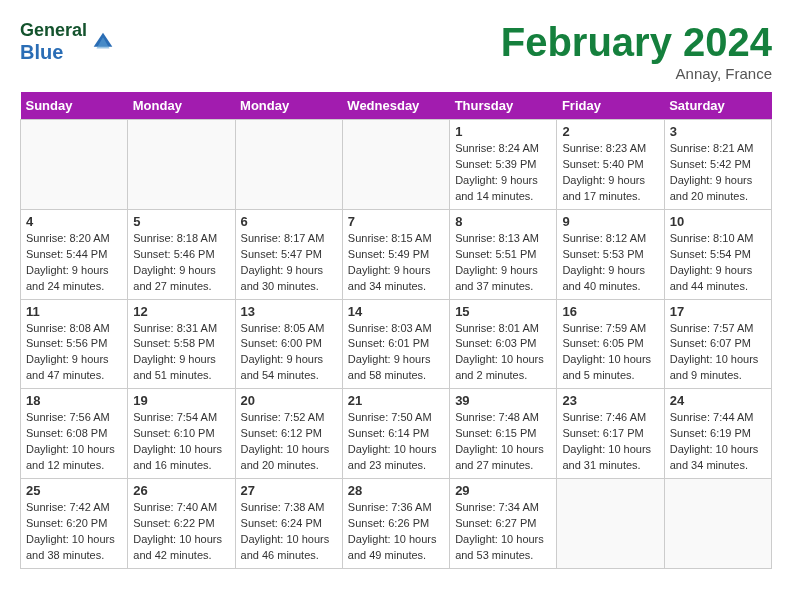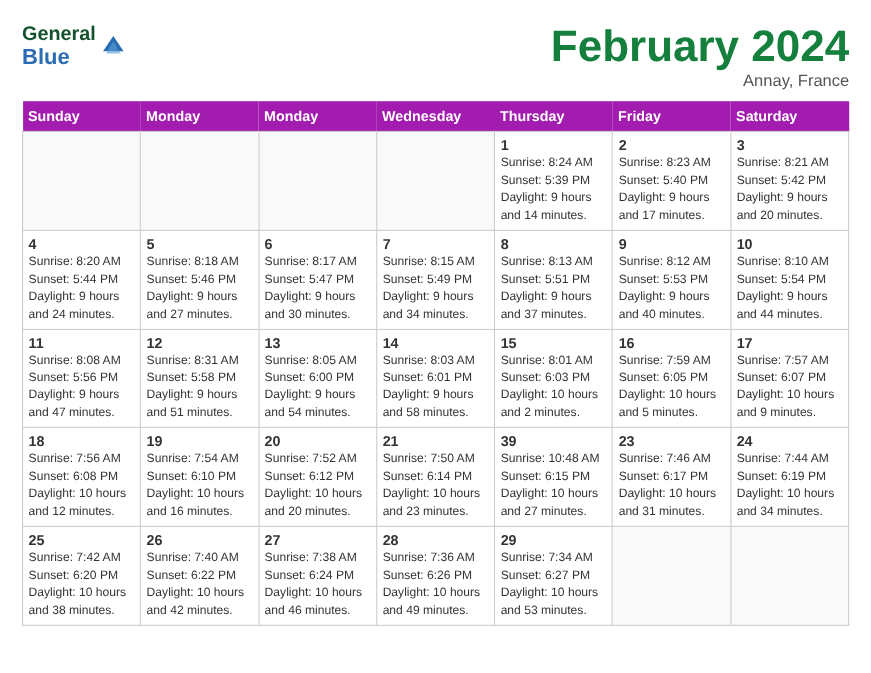--- a/index.html
+++ b/index.html
@@ -268,21 +268,21 @@
         </td>
         <td>
           <span class="day-num">21</span>
           <div class="cell-info" style="white-space: pre-line;">Sunrise: 7:50 AM
 Sunset: 6:14 PM
 Daylight: 10 hours
 and 23 minutes.</div>
         </td>
         <td>
           <span class="day-num">39</span>
-          <div class="cell-info" style="white-space: pre-line;">Sunrise: 10:48 AM
+          <div class="cell-info" style="white-space: pre-line;">Sunrise: 7:48 AM
 Sunset: 6:15 PM
 Daylight: 10 hours
 and 27 minutes.</div>
         </td>
         <td>
           <span class="day-num">23</span>
           <div class="cell-info" style="white-space: pre-line;">Sunrise: 7:46 AM
 Sunset: 6:17 PM
 Daylight: 10 hours
 and 31 minutes.</div>

